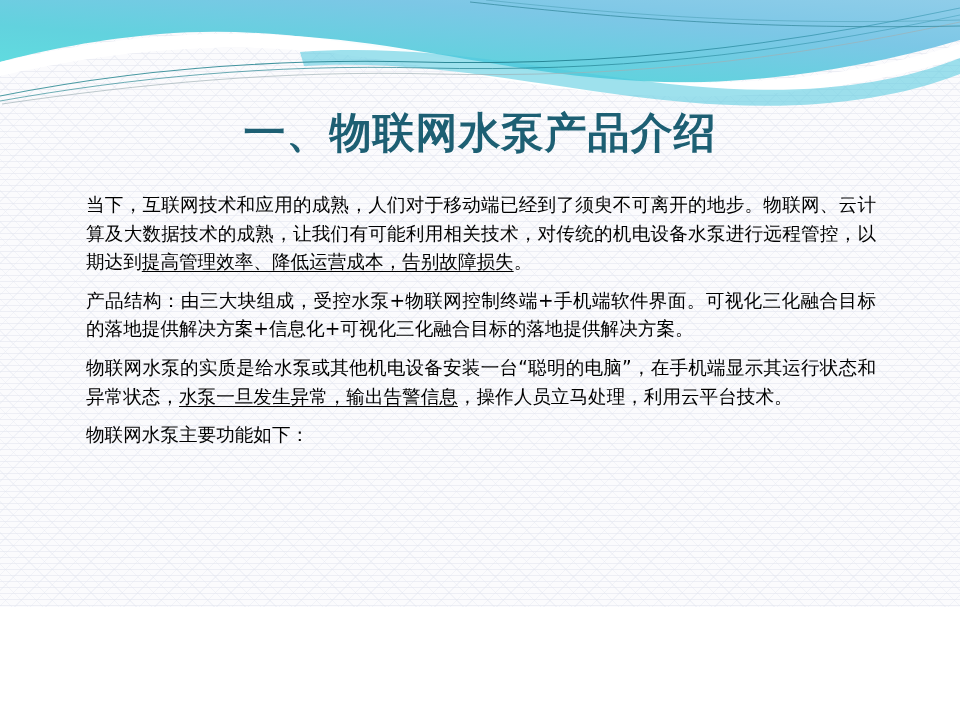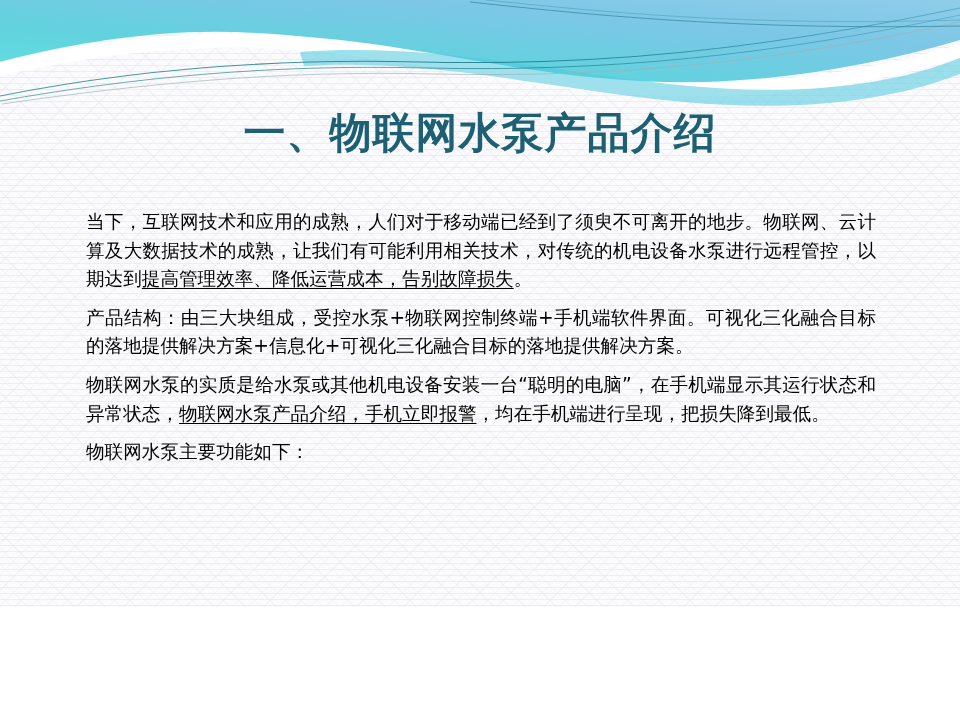--- a/index.html
+++ b/index.html
@@ -42,21 +42,21 @@
     text-align: center;
     font-size: 42px;
     font-weight: bold;
     letter-spacing: 1px;
     line-height: 1.18;
     white-space: nowrap;
   }
   .body-text {
     position: absolute;
     left: 86px;
-    top: 208px;
+    top: 191px;
     width: 790px;
   }
   .para {
     font-size: 18.6px;
     line-height: 28.6px;
     color: #000000;
     text-align: justify;
     text-justify: inter-ideograph;
     margin: 0 0 10px 0;
     letter-spacing: 0px;
@@ -121,17 +121,17 @@
     <path d="M2,104 C140,84 280,70 436,74 C614,78 776,62 960,22" fill="none" stroke="#9FB0B4" stroke-width="0.9" opacity="0.75"></path>
     <path d="M470,2 C600,16 740,30 960,26" fill="none" stroke="#2A7F92" stroke-width="1.0" opacity="0.65"></path>
     <path d="M486,0 C620,14 756,26 960,20" fill="none" stroke="#3E95A8" stroke-width="0.9" opacity="0.5"></path>
   </svg>
 
   <div class="title" style="color:#1D5F73">一、物联网水泵产品介绍</div>
 
   <div class="body-text">
     <p class="para"><span>当下，互联网技术和应用的成熟，人们对于移动端已经到了须臾不可离开的地步。物联网、云计算及大数据技术的成熟，让我们有可能利用相关技术，对传统的机电设备水泵进行远程管控，以期达到</span><span class="u">提高管理效率、降低运营成本，告别故障损失</span><span>。</span></p>
     <p class="para"><span>产品结构：由三大块组成，受控水泵+物联网控制终端+手机端软件界面。可视化三化融合目标的落地提供解决方案+信息化+可视化三化融合目标的落地提供解决方案。</span></p>
-    <p class="para"><span>物联网水泵的实质是给水泵或其他机电设备安装一台“聪明的电脑”，在手机端显示其运行状态和异常状态，</span><span class="u">物联网水泵产品介绍，手机立即报警</span><span>，均在手机端进行呈现，把损失降到最低。</span></p>
+    <p class="para"><span>物联网水泵的实质是给水泵或其他机电设备安装一台“聪明的电脑”，在手机端显示其运行状态和异常状态，</span><span class="u">水泵一旦发生异常，输出告警信息</span><span>，操作人员立马处理，利用云平台技术。</span></p>
     <p class="para"><span>物联网水泵主要功能如下：</span></p>
   </div>
 
 </div>
 
 </body></html>

